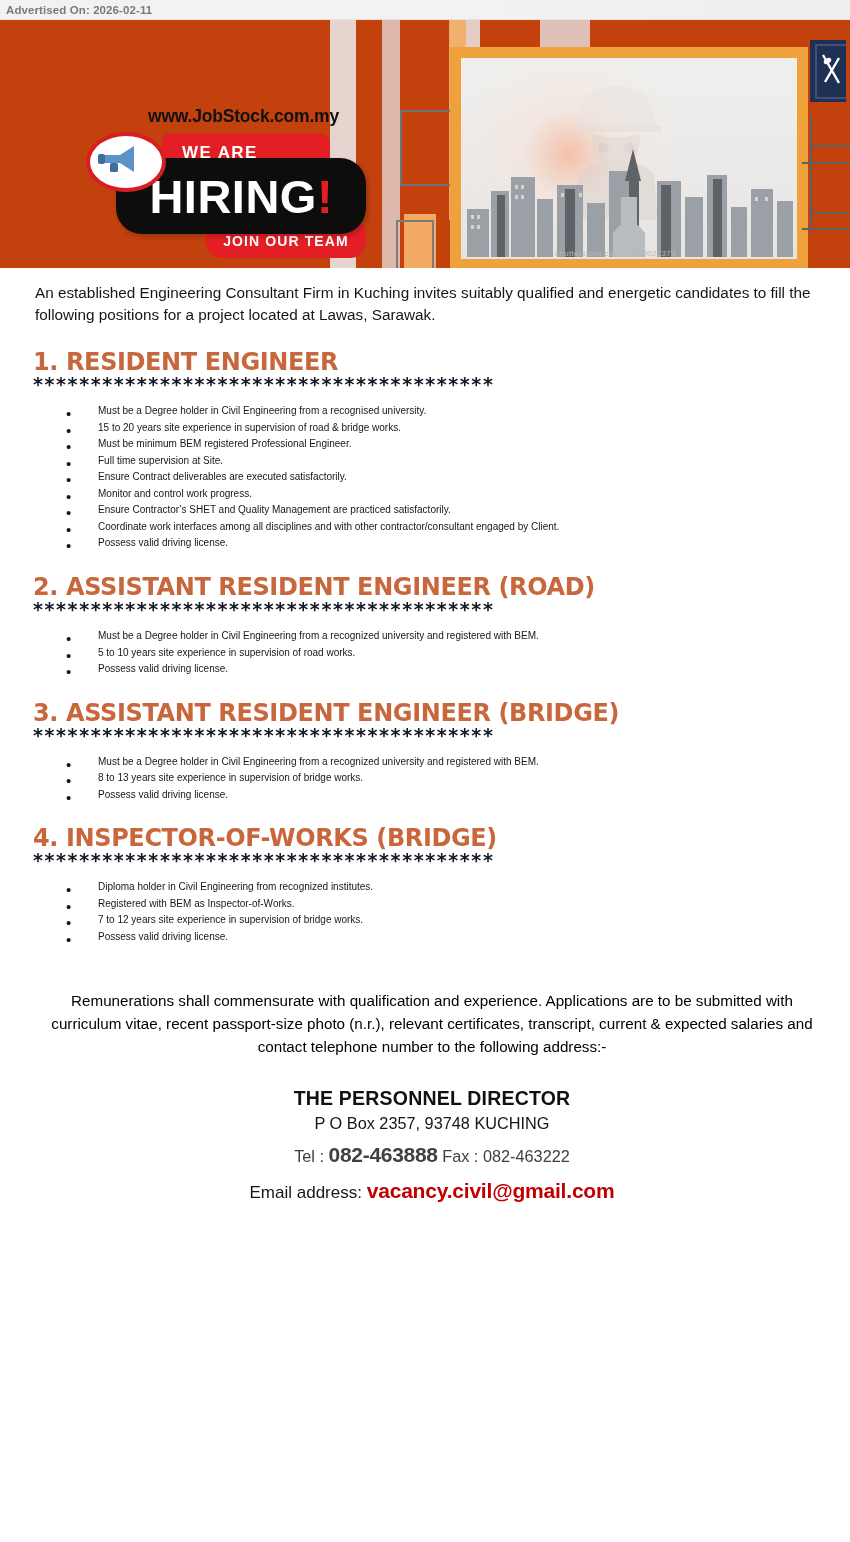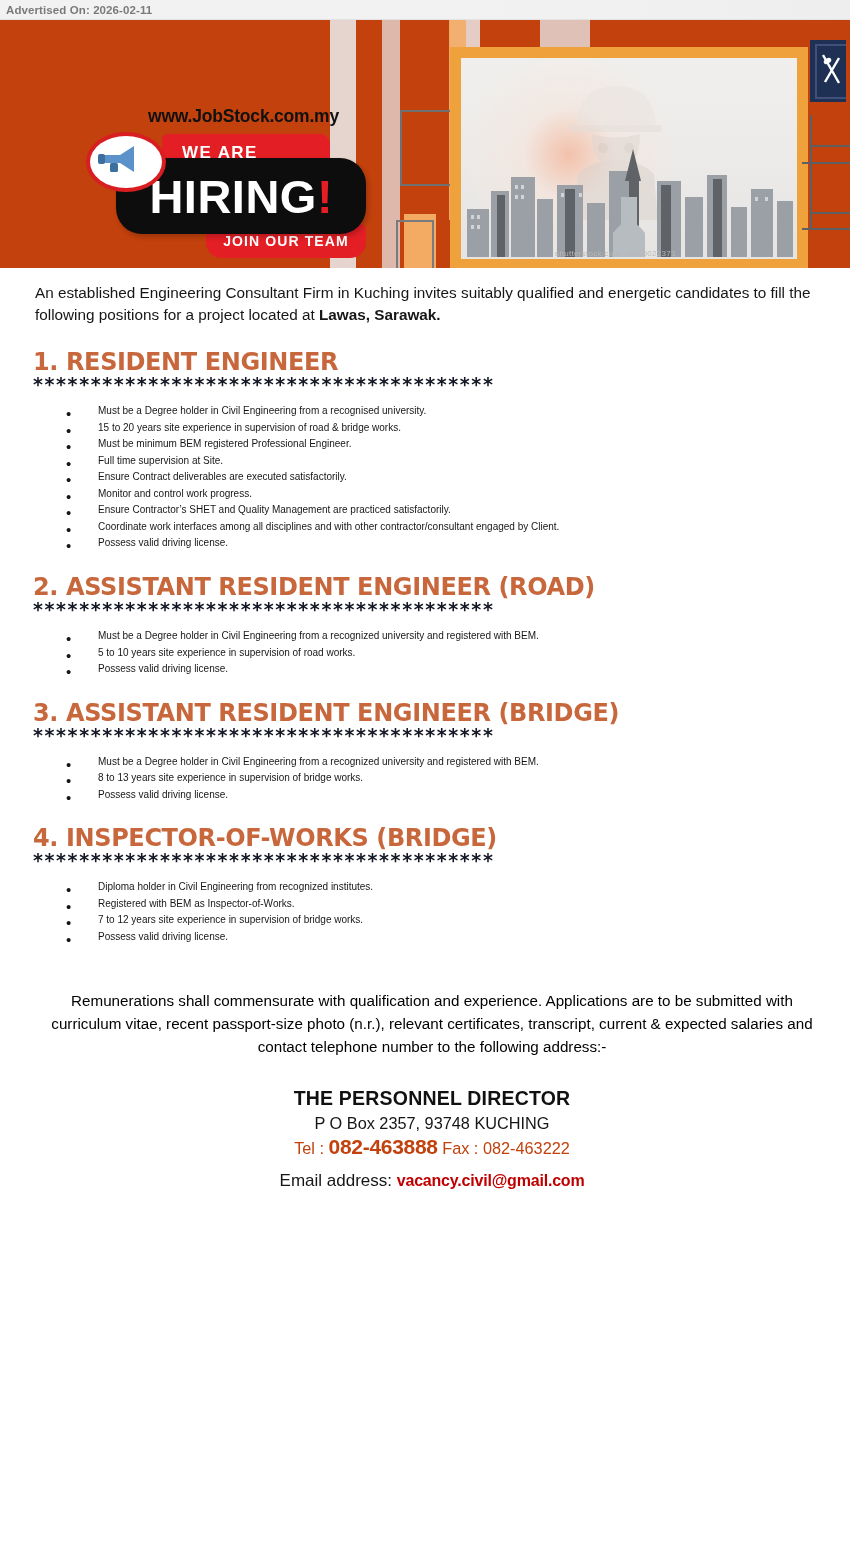--- a/index.html
+++ b/index.html
@@ -263,21 +263,21 @@
     padding: 14px 16px 0 30px;
     box-sizing: border-box;
   }
   .intro {
     font-size: 15.3px;
     line-height: 1.45;
     color: #161616;
     margin: 0 0 6px 5px;
     max-width: 812px;
   }
-  .intro b { font-weight: bold; }
+  .intro b { font-weight: normal; }
 
   .job-section { margin-top: 22px; }
   .job-title {
     font-size: 25px;
     font-weight: bold;
     color: #c8673c;
     letter-spacing: -.4px;
     margin: 0 0 1px 3px;
     line-height: 1.08;
     font-family: "DejaVu Sans", sans-serif;
@@ -336,35 +336,35 @@
     color: #111111;
     letter-spacing: .2px;
   }
   .c-address {
     font-size: 16.3px;
     color: #161616;
     margin-top: 4px;
   }
   .c-tel {
     font-size: 16.3px;
-    color: #c2410c;
-    margin-top: 2px;
+    color: #404040;
+    margin-top: 10px;
   }
   .c-tel .num {
     font-size: 21px;
     font-weight: bold;
     letter-spacing: -.3px;
   }
   .c-email {
     font-size: 17px;
     color: #161616;
     margin-top: 12px;
   }
   .c-email .addr {
-    font-size: 16px;
+    font-size: 21px;
     font-weight: bold;
     color: #c00000;
     letter-spacing: -.2px;
   }
 </style>
 </head>
 <body>
 
 <div class="ad-bar">
   <span class="ad-bar-text">Advertised On: 2026-02-11</span>

